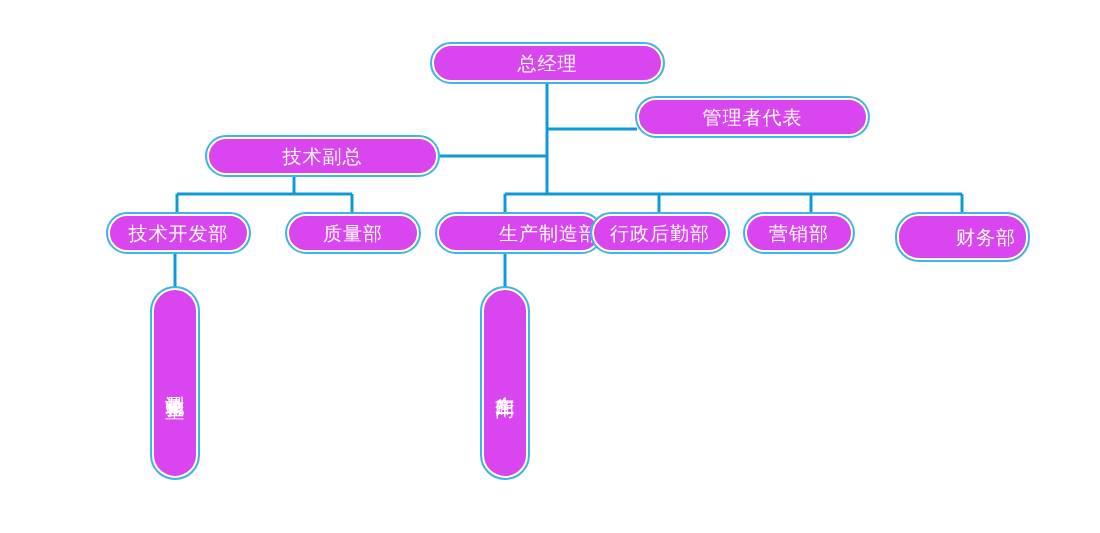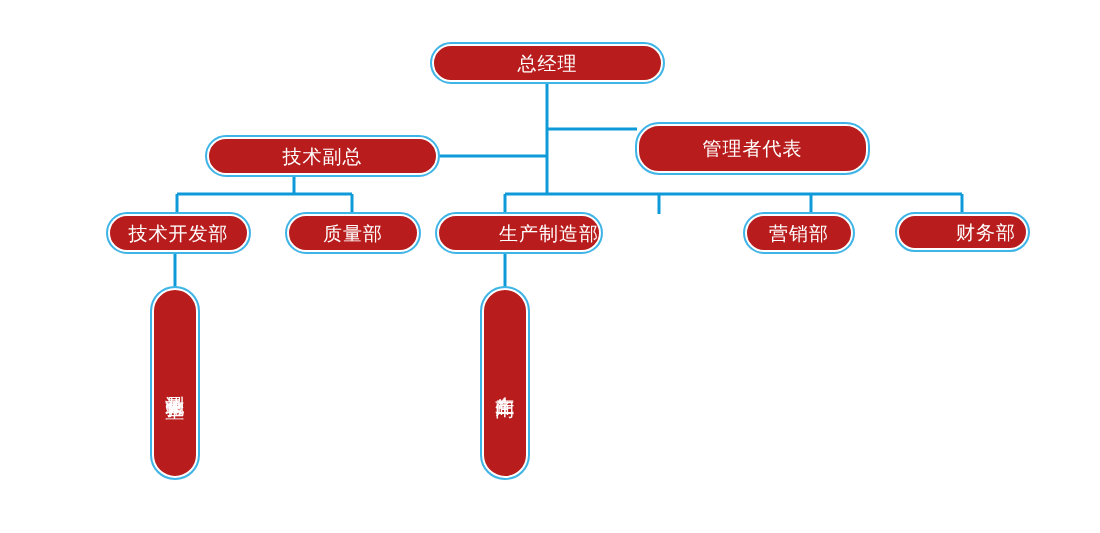--- a/index.html
+++ b/index.html
@@ -27,21 +27,21 @@
     width: 1100px;
     height: 533px;
     pointer-events: none;
   }
   .node {
     position: absolute;
     box-sizing: border-box;
     display: flex;
     align-items: center;
     justify-content: center;
-    background: #b91c1c;
+    background: #d946ef;
     border: 2px solid #ffffff;
     outline: 2px solid #3fb4e6;
     color: #ffffff;
     text-align: center;
     z-index: 3;
     box-shadow: 0 1px 2px rgba(0, 90, 140, 0.25);
   }
   .node-h {
     border-radius: 22px;
     font-size: 19px;
@@ -89,46 +89,49 @@
 
       <path d="M175,252 L175,290"></path>
       <path d="M505,252 L505,290"></path>
     </g>
   </svg>
 
   <div class="node node-h" style="left:432px; top:44px; width:231px; height:38px;">
     <span class="node-label">总经理</span>
   </div>
 
-  <div class="node node-h" style="left:637px; top:124px; width:231px; height:49px;">
+  <div class="node node-h" style="left:637px; top:98px; width:231px; height:38px;">
     <span class="node-label">管理者代表</span>
   </div>
 
   <div class="node node-h" style="left:179px; top:137px; width:231px; height:38px;margin-left:28px;">
     <span class="node-label">技术副总</span>
   </div>
 
   <div class="node node-h" style="left:287px; top:214px; width:132px; height:38px;">
     <span class="node-label">质量部</span>
   </div>
 
   <div class="node node-h" style="left:108px; top:214px; width:141px; height:38px;">
     <span class="node-label">技术开发部</span>
   </div>
 
   <div class="node node-h" style="left:437px; top:214px; width:164px; height:38px;justify-content:flex-end;">
     <span class="node-label">生产制造部</span>
   </div>
 
+  <div class="node node-h" style="left:592px; top:214px; width:136px; height:38px;">
+    <span class="node-label">行政后勤部</span>
+  </div>
 
   <div class="node node-h" style="left:745px; top:214px; width:108px; height:38px;">
     <span class="node-label">营销部</span>
   </div>
 
-  <div class="node node-h" style="left:897px; top:214px; width:131px; height:36px;padding-left:47px;">
+  <div class="node node-h" style="left:897px; top:214px; width:131px; height:46px;padding-left:47px;">
     <span class="node-label">财务部</span>
   </div>
 
   <div class="node node-v" style="left:152px; top:288px; width:46px; height:190px;">
     <span class="node-label">测量化验室</span>
   </div>
 
   <div class="node node-v" style="left:482px; top:288px; width:46px; height:190px;">
     <span class="node-label">生产车间</span>
   </div>

